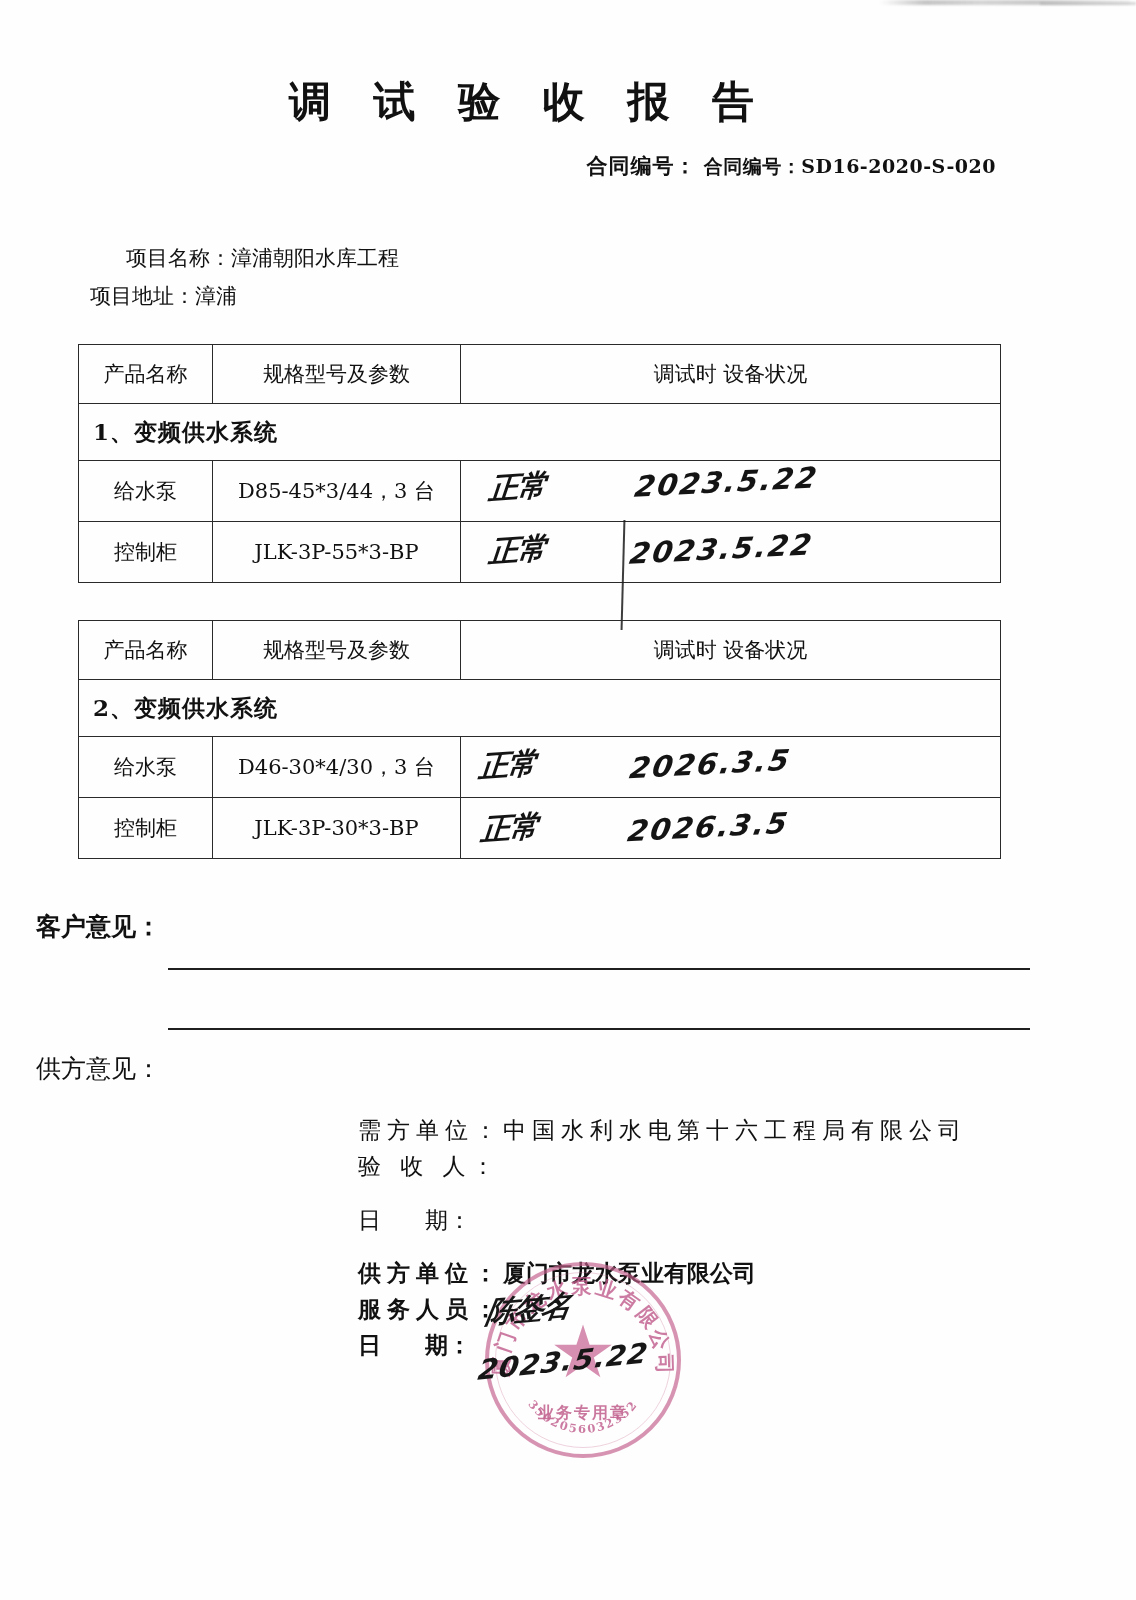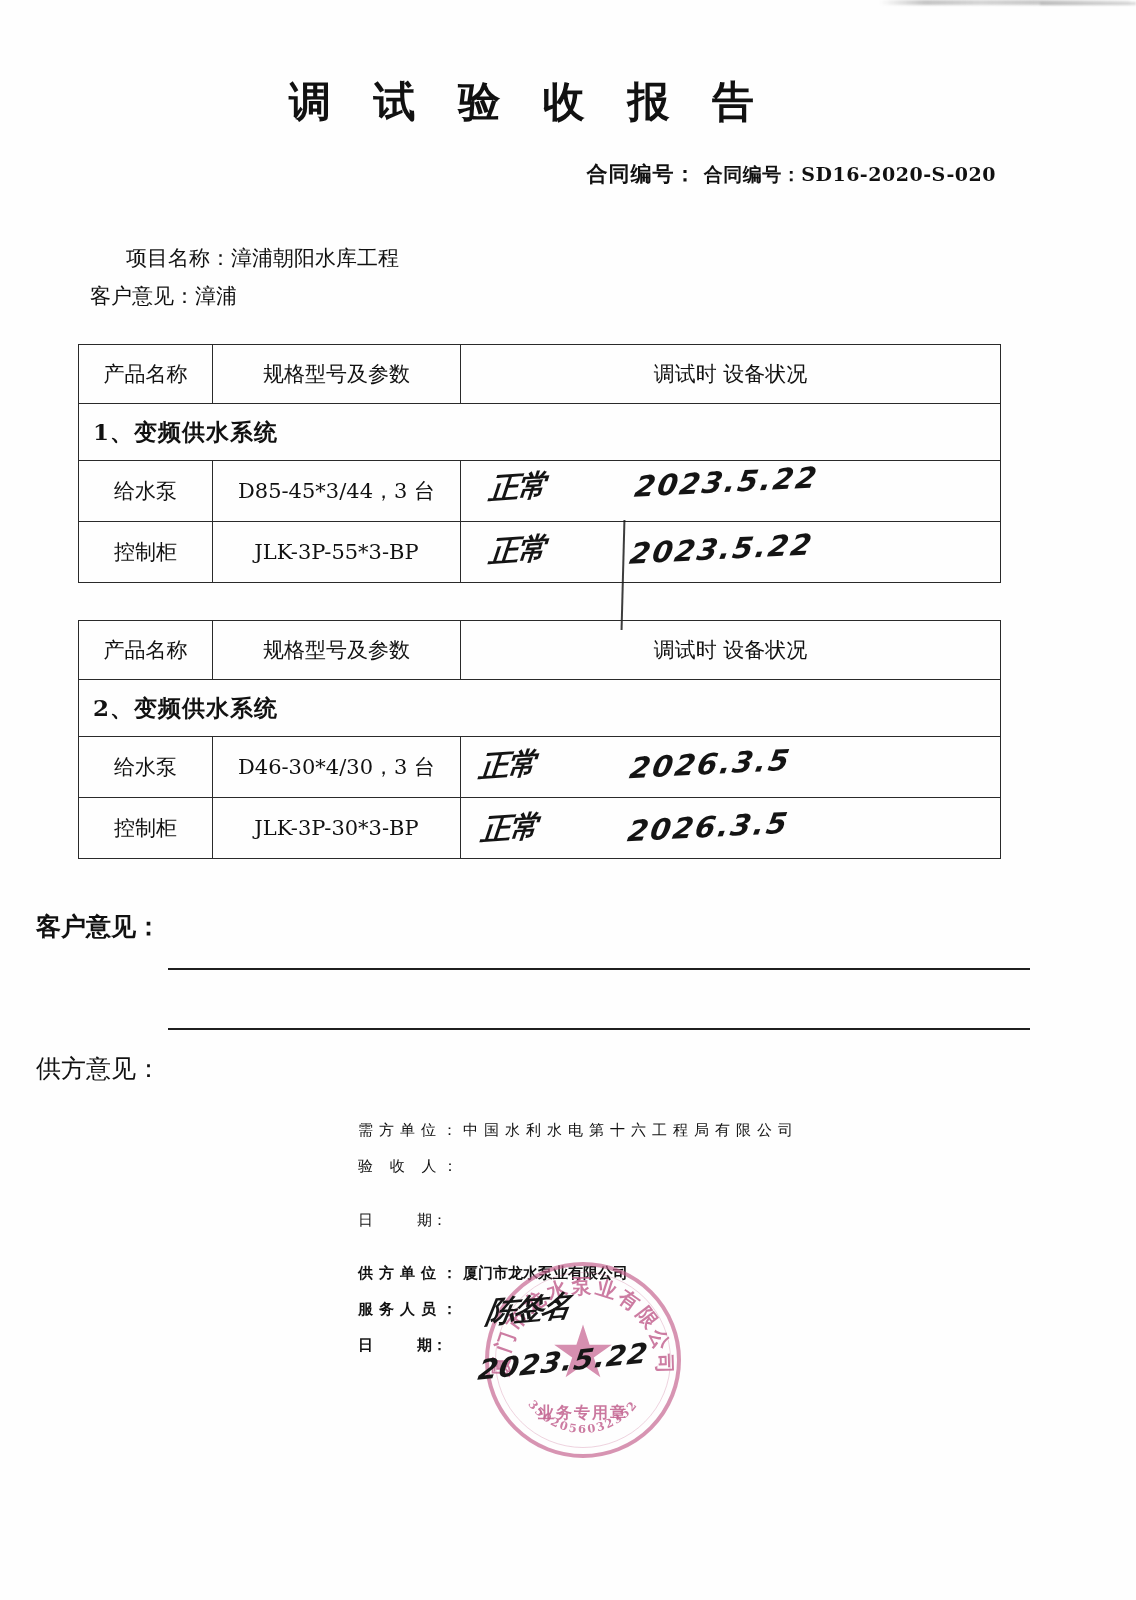--- a/index.html
+++ b/index.html
@@ -53,21 +53,21 @@
     font-family: "DejaVu Serif", "Liberation Serif", serif;
     font-weight: 700;
     font-size: 42px;
     letter-spacing: 14px;
     text-indent: 14px;
     color: #111;
   }
 
   .contract-line {
     position: absolute;
-    top: 160px;
+    top: 152px;
     left: 0;
     width: 1136px;
     padding-right: 140px;
     box-sizing: border-box;
     text-align: right;
     font-family: "DejaVu Serif", "Liberation Serif", serif;
     font-size: 21px;
     font-weight: 700;
     color: #111;
   }
@@ -195,21 +195,21 @@
     border-top: 2px solid #1f1f1f;
   }
   .rule-1 { top: 968px; }
   .rule-2 { top: 1028px; }
 
   
   .sig-block {
     position: absolute;
     left: 358px;
     font-family: "DejaVu Serif", "Liberation Serif", serif;
-    font-size: 15px;
+    font-size: 23px;
     color: #111;
     white-space: nowrap;
     line-height: 36px;
   }
   .buyer-block { top: 1112px; }
   .supplier-block { top: 1255px; font-weight: bold; }
   .sp-wide { letter-spacing: 6px; }
 
   .lbl-date {
     display: inline-block;
@@ -311,21 +311,21 @@
   <div class="scan-smudge2"></div>
 
   <div class="doc-title">调 试 验 收 报 告</div>
 
   <div class="contract-line">
     <span class="cn-label">合同编号：</span>
     <span class="value">合同编号：SD16-2020-S-020</span>
   </div>
 
   <div class="proj proj-name">项目名称：漳浦朝阳水库工程</div>
-  <div class="proj proj-addr">客户意见：漳浦</div>
+  <div class="proj proj-addr">项目地址：漳浦</div>
 
   <table class="tbl tbl-1">
     <colgroup>
         <col class="c1">
         <col class="c2">
         <col class="c3">
       </colgroup>
     <tbody>
       <tr class="row-head">
         <td>产品名称</td>

